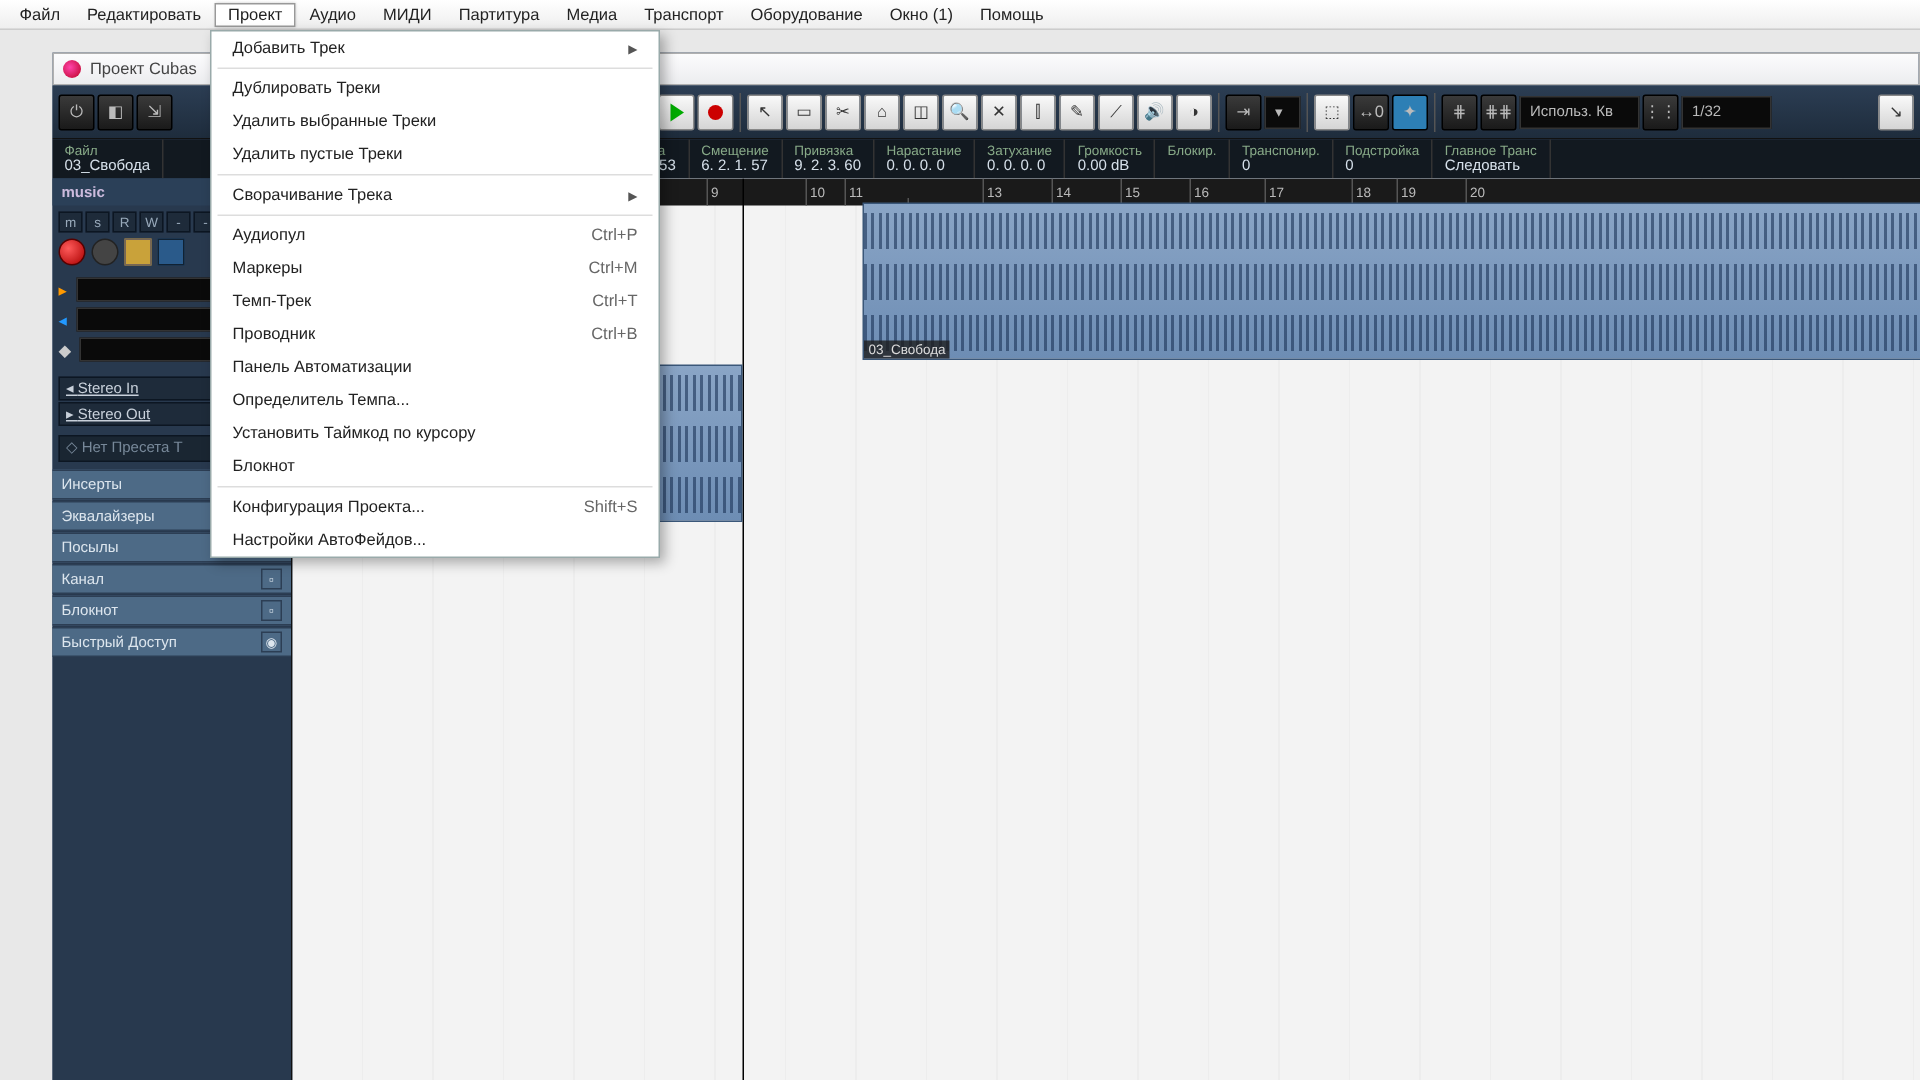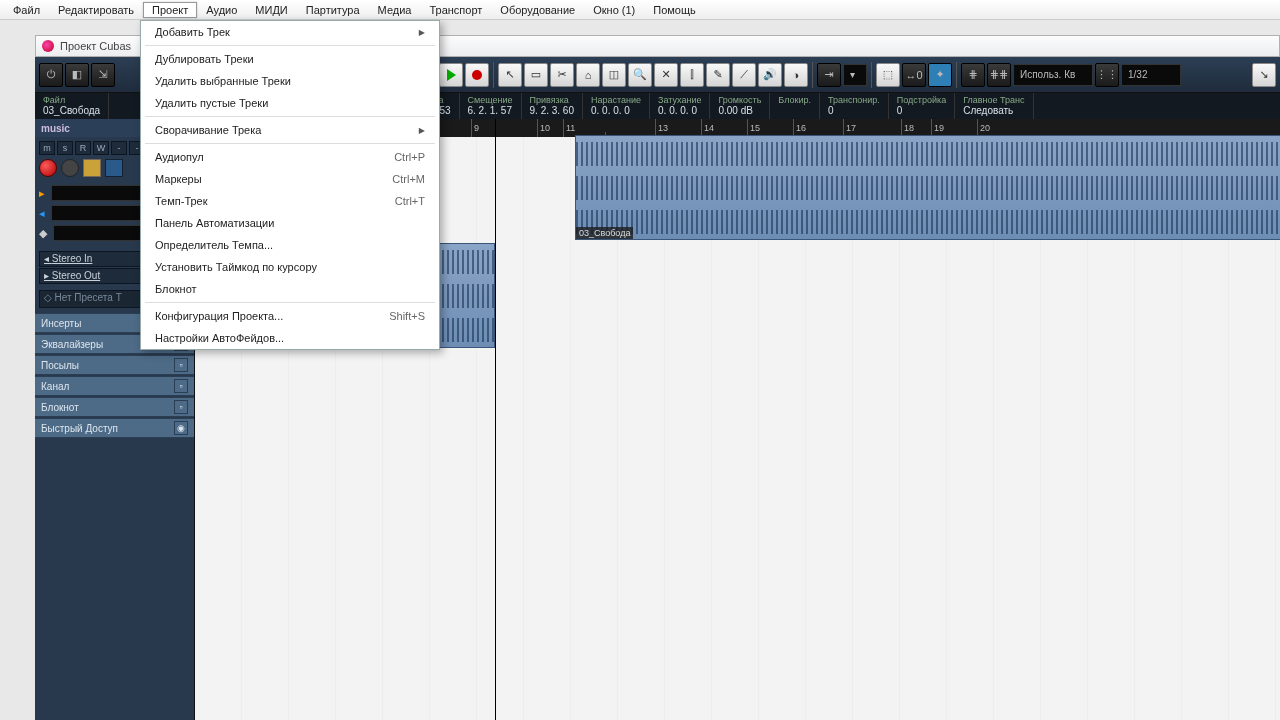--- a/index.html
+++ b/index.html
@@ -103,20 +103,24 @@
       <span>Аудиопул</span>
       <span style="color: rgb(102, 102, 102);">Ctrl+P</span>
     </div>
     <div class="dmi">
       <span>Маркеры</span>
       <span style="color: rgb(102, 102, 102);">Ctrl+M</span>
     </div>
     <div class="dmi">
       <span>Темп-Трек</span>
       <span style="color: rgb(102, 102, 102);">Ctrl+T</span>
+    </div>
+    <div class="dmi">
+      <span>Проводник</span>
+      <span style="color: rgb(102, 102, 102);">Ctrl+B</span>
     </div>
     <div class="dmi">
       <span>Панель Автоматизации</span>
     </div>
     <div class="dmi">
       <span>Определитель Темпа...</span>
     </div>
     <div class="dmi">
       <span>Установить Таймкод по курсору</span>
     </div>

